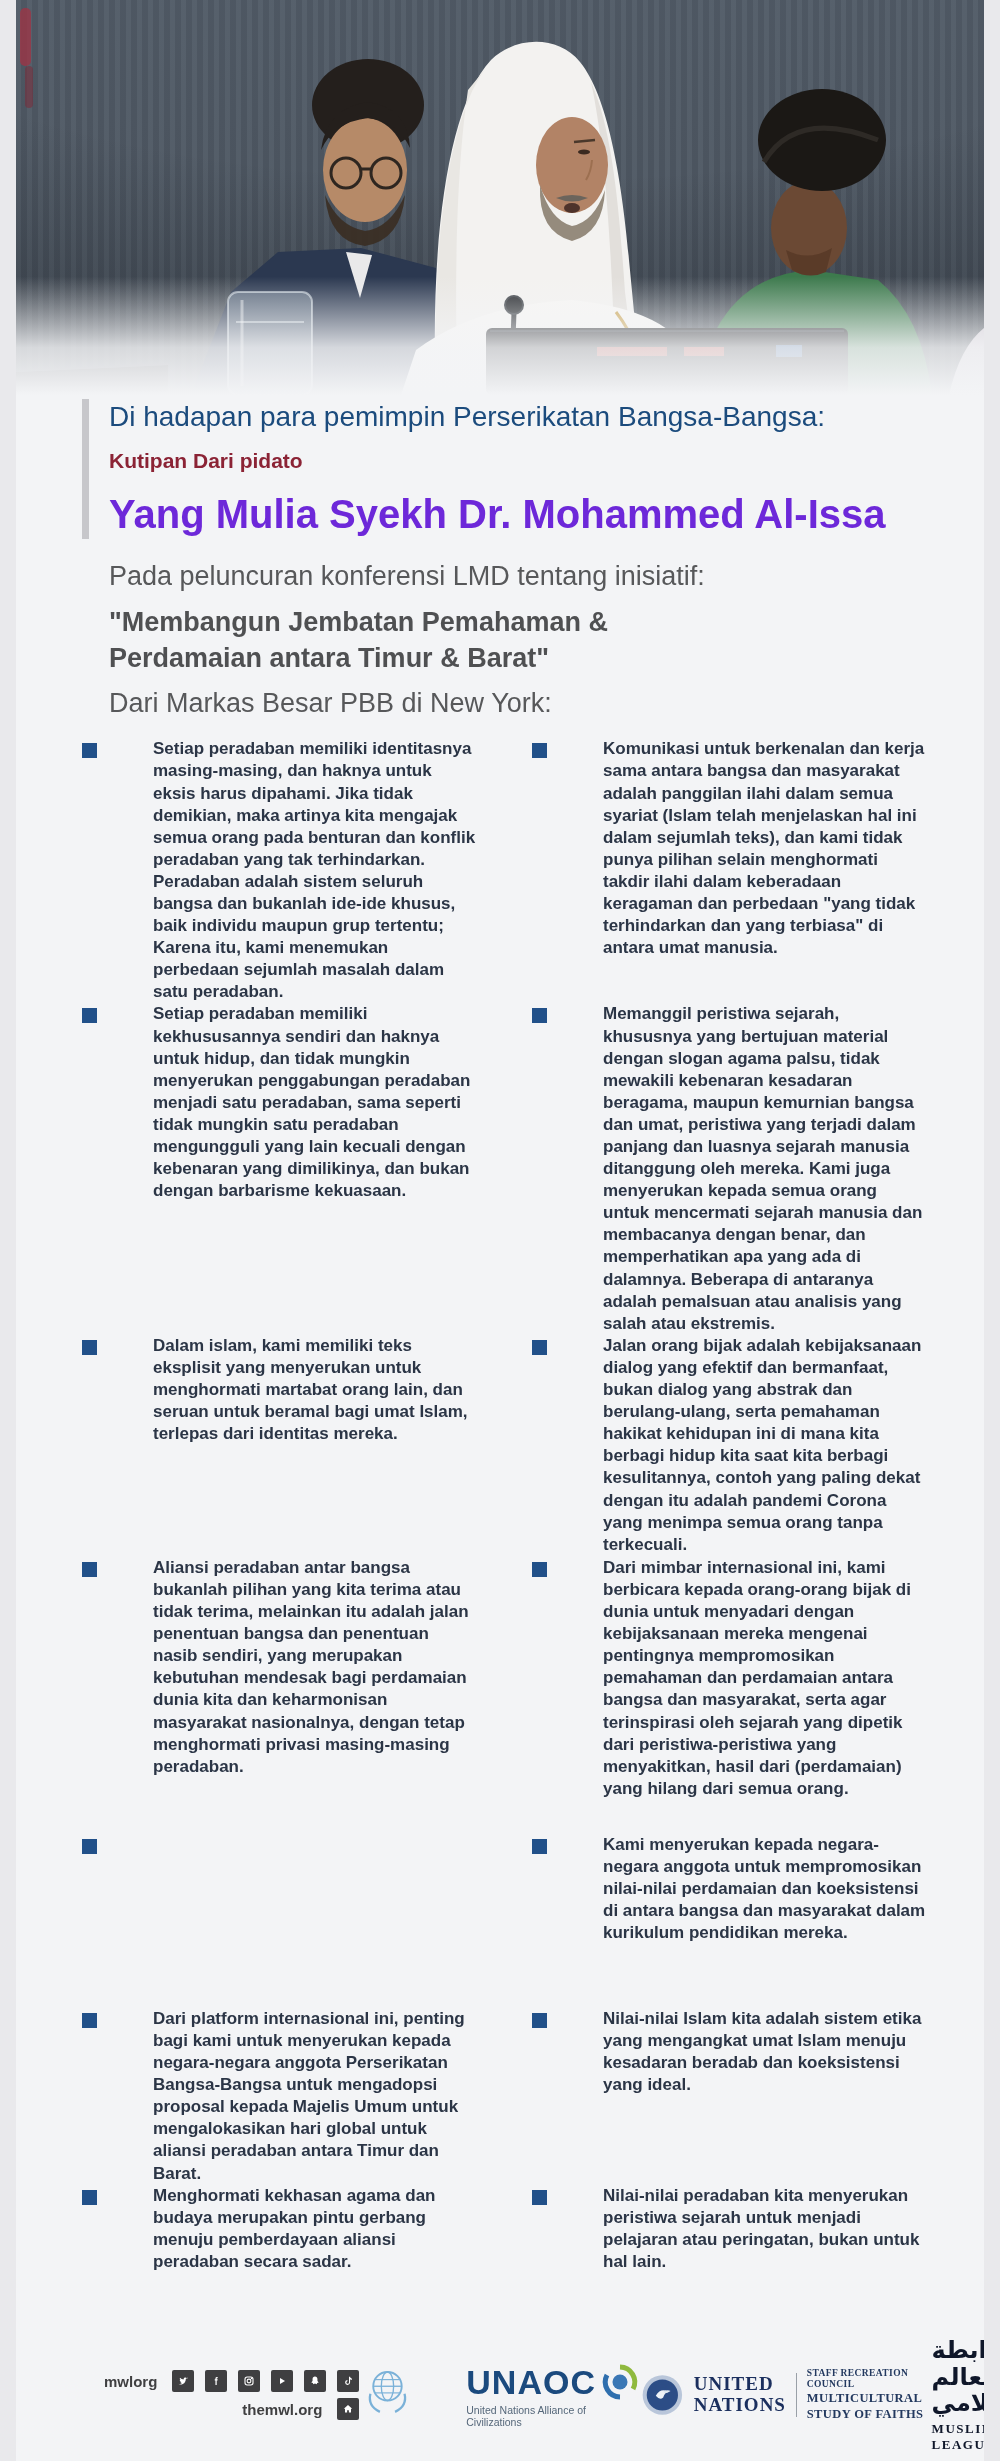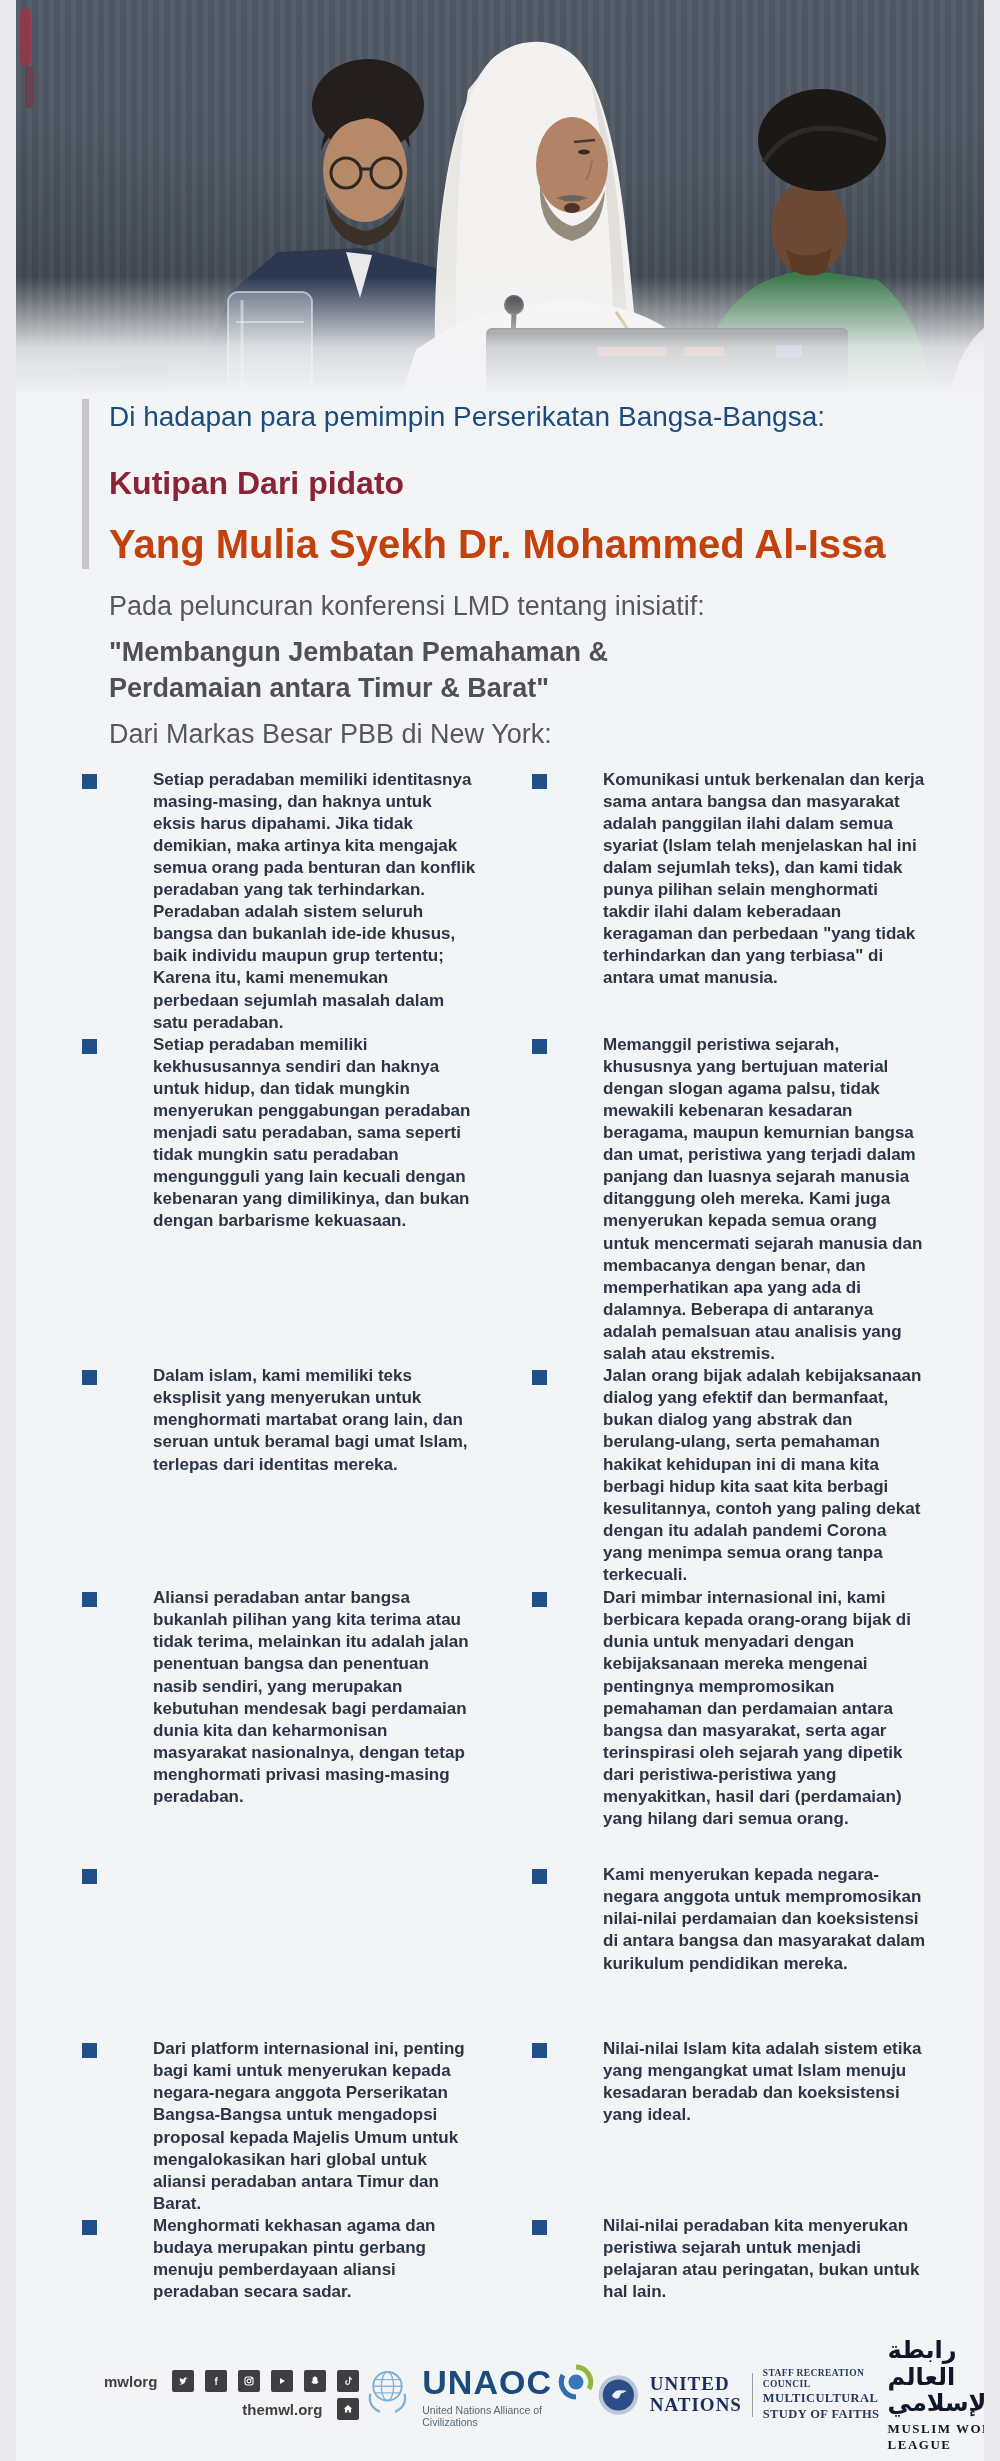--- a/index.html
+++ b/index.html
@@ -17,22 +17,22 @@
   }
   .hero svg { position:absolute; inset:0; display:block; }
   .hero::after { content:""; position:absolute; inset:0;
       background:linear-gradient(180deg, rgba(243,244,246,0) 70%,
                  rgba(243,244,246,.85) 88%, #f3f4f6 100%); }
 
   
   .header { padding:4px 60px 0 66px; }
   .title-group { border-left:7px solid #c7c7cb; padding-left:20px; }
   .h-line1 { font-size:28px; line-height:1.3; color:#1b4b7d; font-weight:400; }
-  .h-line2 { font-size:32px; line-height:1.3; color:#8b2335; font-weight:700; margin-top:28px; }
-  .h-line3 { font-size:40px; line-height:1.25; color:#c2410c; font-weight:700; margin-top:14px; }
+  .h-line2 { font-size:21px; line-height:1.3; color:#8b2335; font-weight:700; margin-top:12px; }
+  .h-line3 { font-size:40px; line-height:1.25; color:#6d28d9; font-weight:700; margin-top:14px; }
   .subtitle-group { margin-left:27px; margin-top:20px; }
   .h-line4 { font-size:27px; line-height:1.33; color:#57585a; font-weight:400; }
   .h-line5 { font-size:27px; line-height:1.33; color:#4f5052; font-weight:700;
              max-width:650px; margin-top:10px; }
   .h-line6 { font-size:27px; line-height:1.33; color:#57585a; font-weight:400; margin-top:10px; }
 
   
   .quotes { margin-top:16px; padding:0 58px 0 66px;
             display:grid; grid-template-columns:1fr 1fr; column-gap:56px;
             align-items:start; }
@@ -52,21 +52,21 @@
             padding:0 95px 0 88px; }
   .social-block { display:flex; flex-direction:column; gap:6px; }
   .social-row { display:flex; align-items:center; gap:11px; }
   .social-row.r2 { justify-content:flex-end; }
   .handle { font-size:15px; font-weight:700; color:#3f3f41; margin-right:4px; }
   .sq { width:22px; height:22px; background:#3f3f41; border-radius:2px;
         display:flex; align-items:center; justify-content:center; }
   .sq svg { display:block; }
 
   .unaoc { display:flex; align-items:flex-start; gap:6px; }
-  .unaoc-right { display:flex; flex-direction:column; }
+  .unaoc-right { display:flex; flex-direction:column;margin-left:44px; }
   .unaoc-top { display:flex; align-items:center; gap:4px; }
   .unaoc-word { font-size:34px; font-weight:700; color:#1b4a7e; letter-spacing:1px; }
   .unaoc-cap { font-size:10.5px; color:#55677a; margin-top:2px; }
 
   .unblock { display:flex; align-items:center; gap:10px; }
   .un-name { font-family:"Liberation Serif", serif; font-weight:700; font-size:19px;
              color:#1b2f5e; line-height:1.1; letter-spacing:1px; }
   .un-div { width:1px; height:44px; background:#9aa0a8; }
   .council { font-family:"Liberation Serif", serif; font-size:9.5px; color:#23395f;
              letter-spacing:.4px; line-height:1.25; font-weight:700; }

